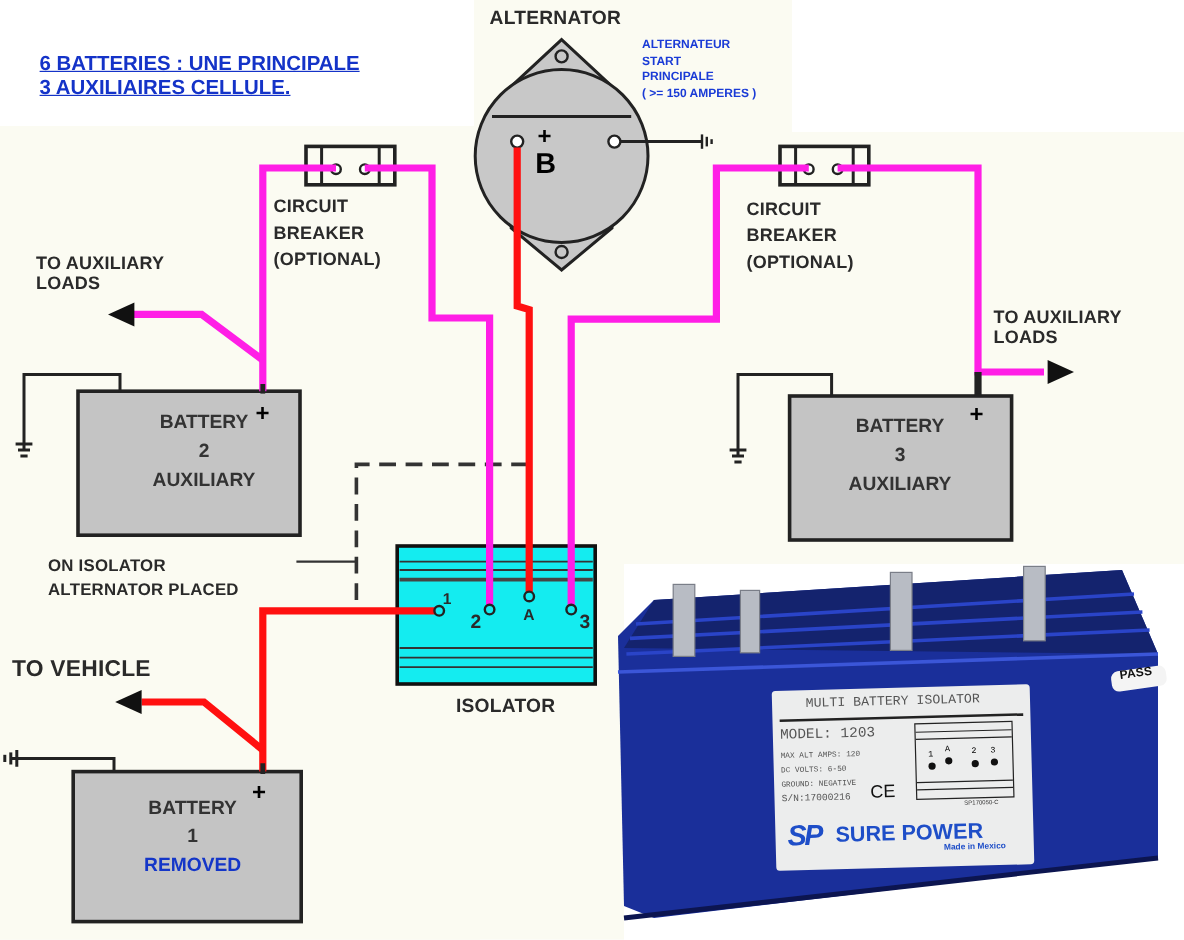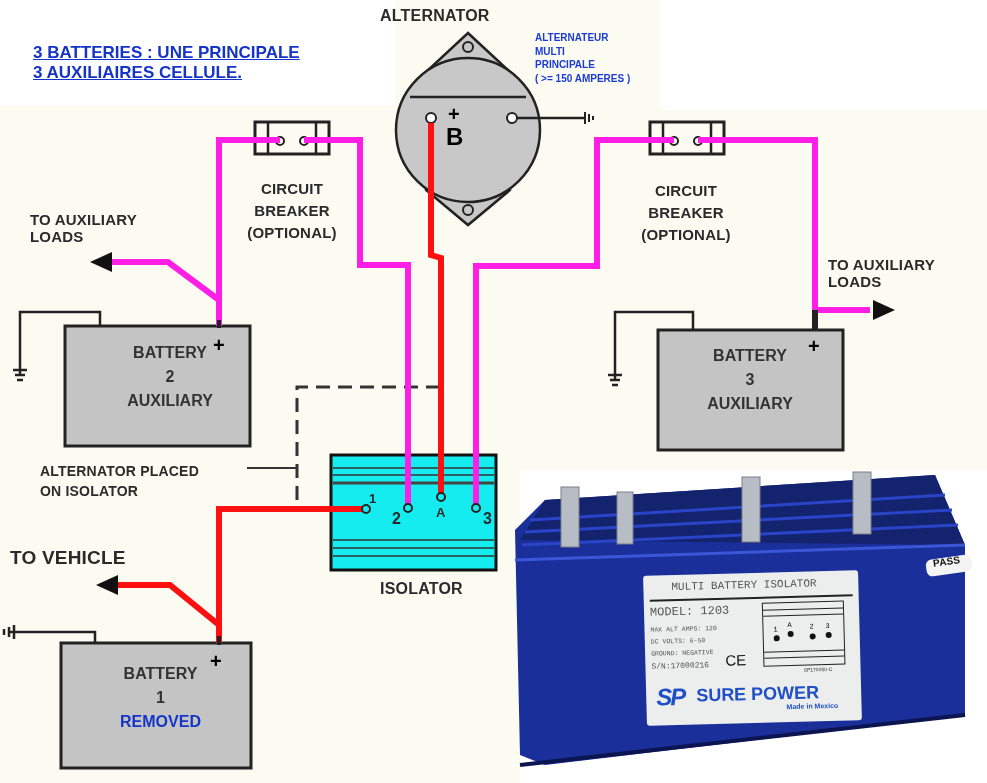--- a/index.html
+++ b/index.html
@@ -1,20 +1,20 @@
 <!DOCTYPE html>
 <html><head>
 <meta charset="utf-8">
 <style>
   html, body { margin:0; padding:0; }
   body { width:987px; height:783px; background:#ffffff; position:relative; overflow:hidden; font-family:"Liberation Sans", sans-serif; }
   #stage { position:absolute; left:0; top:0; width:987px; height:783px; }
   .paper { position:absolute; background:#fbfbf2; }
   .lbl { position:absolute; font-family:"Liberation Sans", sans-serif; font-weight:bold; color:#2a2a2a; letter-spacing:0.2px; white-space:nowrap; }
-  .lbl-c { text-align:center;margin-top:16px; }
+  .lbl-c { text-align:left; }
   .blue { color:#1436c8; }
   .title { position:absolute; left:33px; top:43px; font-family:"Liberation Sans", sans-serif; font-weight:bold; font-size:17px; line-height:20px; color:#1433c8; text-decoration:underline; white-space:nowrap; }
   .note { position:absolute; left:535px; top:31px; font-family:"Liberation Sans", sans-serif; font-weight:bold; font-size:10px; line-height:13.5px; color:#1a3bd6; white-space:nowrap; }
   .batt-text { position:absolute; text-align:center; font-family:"Liberation Sans", sans-serif; font-weight:bold; color:#333; font-size:16px; line-height:24px; }
   .label-box { position:absolute; left:645px; top:573px; width:215px; height:150px; background:#eceded; transform:rotate(-1.5deg); border-radius:3px; }
   .mono { font-family:"Liberation Mono", monospace; color:#555; position:absolute; white-space:nowrap; }
 </style>
 </head>
 <body>
 
@@ -129,30 +129,30 @@
         <rect x="561" y="487" width="18" height="60" fill="#b8bcc4" stroke="#7a7e88" stroke-width="1"></rect>
         <rect x="617" y="492" width="16" height="52" fill="#b8bcc4" stroke="#7a7e88" stroke-width="1"></rect>
         <rect x="742" y="477" width="18" height="65" fill="#b8bcc4" stroke="#7a7e88" stroke-width="1"></rect>
         <rect x="853" y="472" width="18" height="62" fill="#b8bcc4" stroke="#7a7e88" stroke-width="1"></rect>
       </g>
       <rect x="926" y="557" width="46" height="17" rx="6" fill="#f4f4f4" transform="rotate(-8 949 565)"></rect>
     </g>
   </svg>
 
   <div class="title">
-    <div>3 BATTERIES : UNE PRINCIPALE</div>
+    <div>6 BATTERIES : UNE PRINCIPALE</div>
     <div>3 AUXILIAIRES CELLULE.</div>
   </div>
 
-  <div class="lbl" style="left:380px;top:7px;font-size:16px;">ALTERNATOR</div>
+  <div class="lbl" style="left:408px;top:7px;font-size:16px;">ALTERNATOR</div>
   <div class="lbl" style="left:448px;top:103px;font-size:20px;color:#000;">+</div>
   <div class="lbl" style="left:446px;top:123px;font-size:24px;color:#000;">B</div>
   <div class="note">
     <div>ALTERNATEUR</div>
-    <div>MULTI</div>
+    <div>START</div>
     <div>PRINCIPALE</div>
     <div>( &gt;= 150 AMPERES )</div>
   </div>
 
   <div class="lbl lbl-c" style="left:228px;top:162px;width:128px;font-size:15px;line-height:22px;">
     <div>CIRCUIT</div>
     <div>BREAKER</div>
     <div>(OPTIONAL)</div>
   </div>
   <div class="lbl lbl-c" style="left:622px;top:164px;width:128px;font-size:15px;line-height:22px;">
@@ -186,22 +186,22 @@
   <div class="lbl" style="left:808px;top:335px;font-size:20px;color:#000;">+</div>
 
   <div class="batt-text" style="left:53px;top:662px;width:215px;line-height:24px;">
     <div>BATTERY</div>
     <div>1</div>
     <div class="blue">REMOVED</div>
   </div>
   <div class="lbl" style="left:210px;top:650px;font-size:20px;color:#000;">+</div>
 
   <div class="lbl" style="left:40px;top:461px;font-size:14px;line-height:20px;">
+    <div>ON ISOLATOR</div>
     <div>ALTERNATOR PLACED</div>
-    <div>ON ISOLATOR</div>
   </div>
 
   <div class="lbl" style="left:369px;top:491px;font-size:13px;">1</div>
   <div class="lbl" style="left:392px;top:510px;font-size:16px;">2</div>
   <div class="lbl" style="left:436px;top:505px;font-size:13px;">A</div>
   <div class="lbl" style="left:483px;top:510px;font-size:16px;">3</div>
   <div class="lbl" style="left:380px;top:580px;font-size:16px;">ISOLATOR</div>
 
   <div class="lbl" style="left:933px;top:556px;font-size:10px;color:#111;transform:rotate(-8deg);">PASS</div>
 

